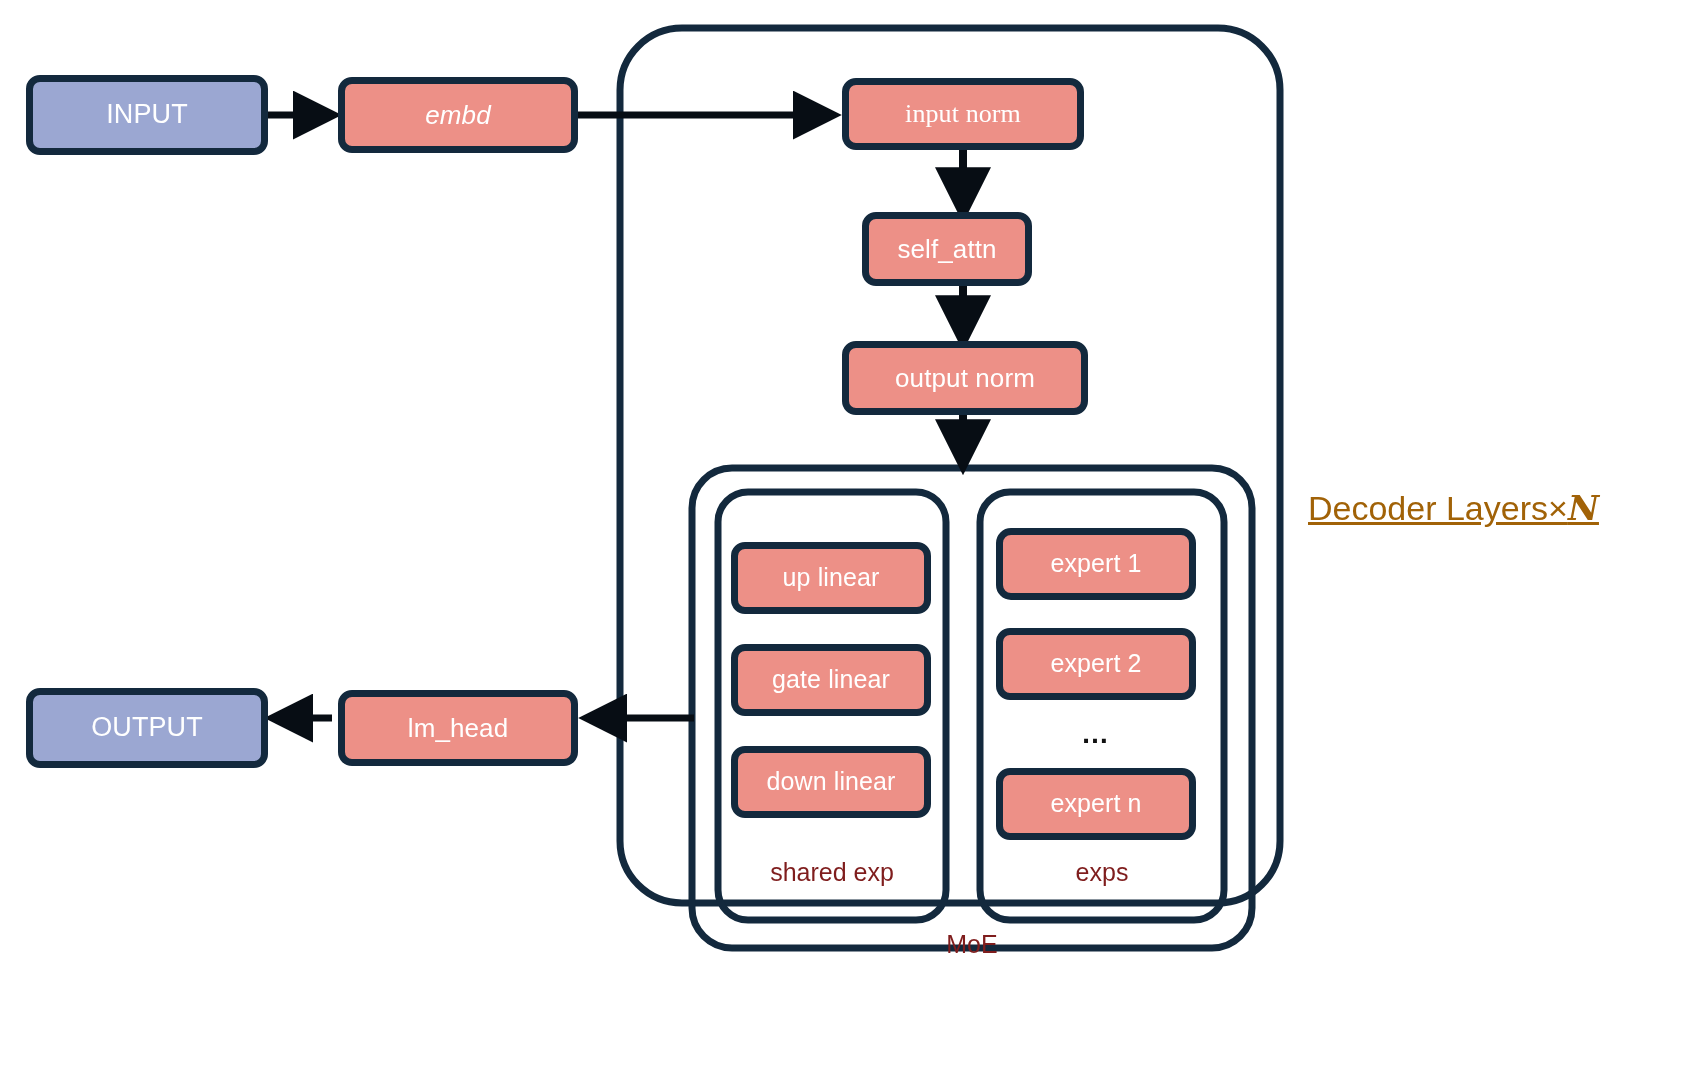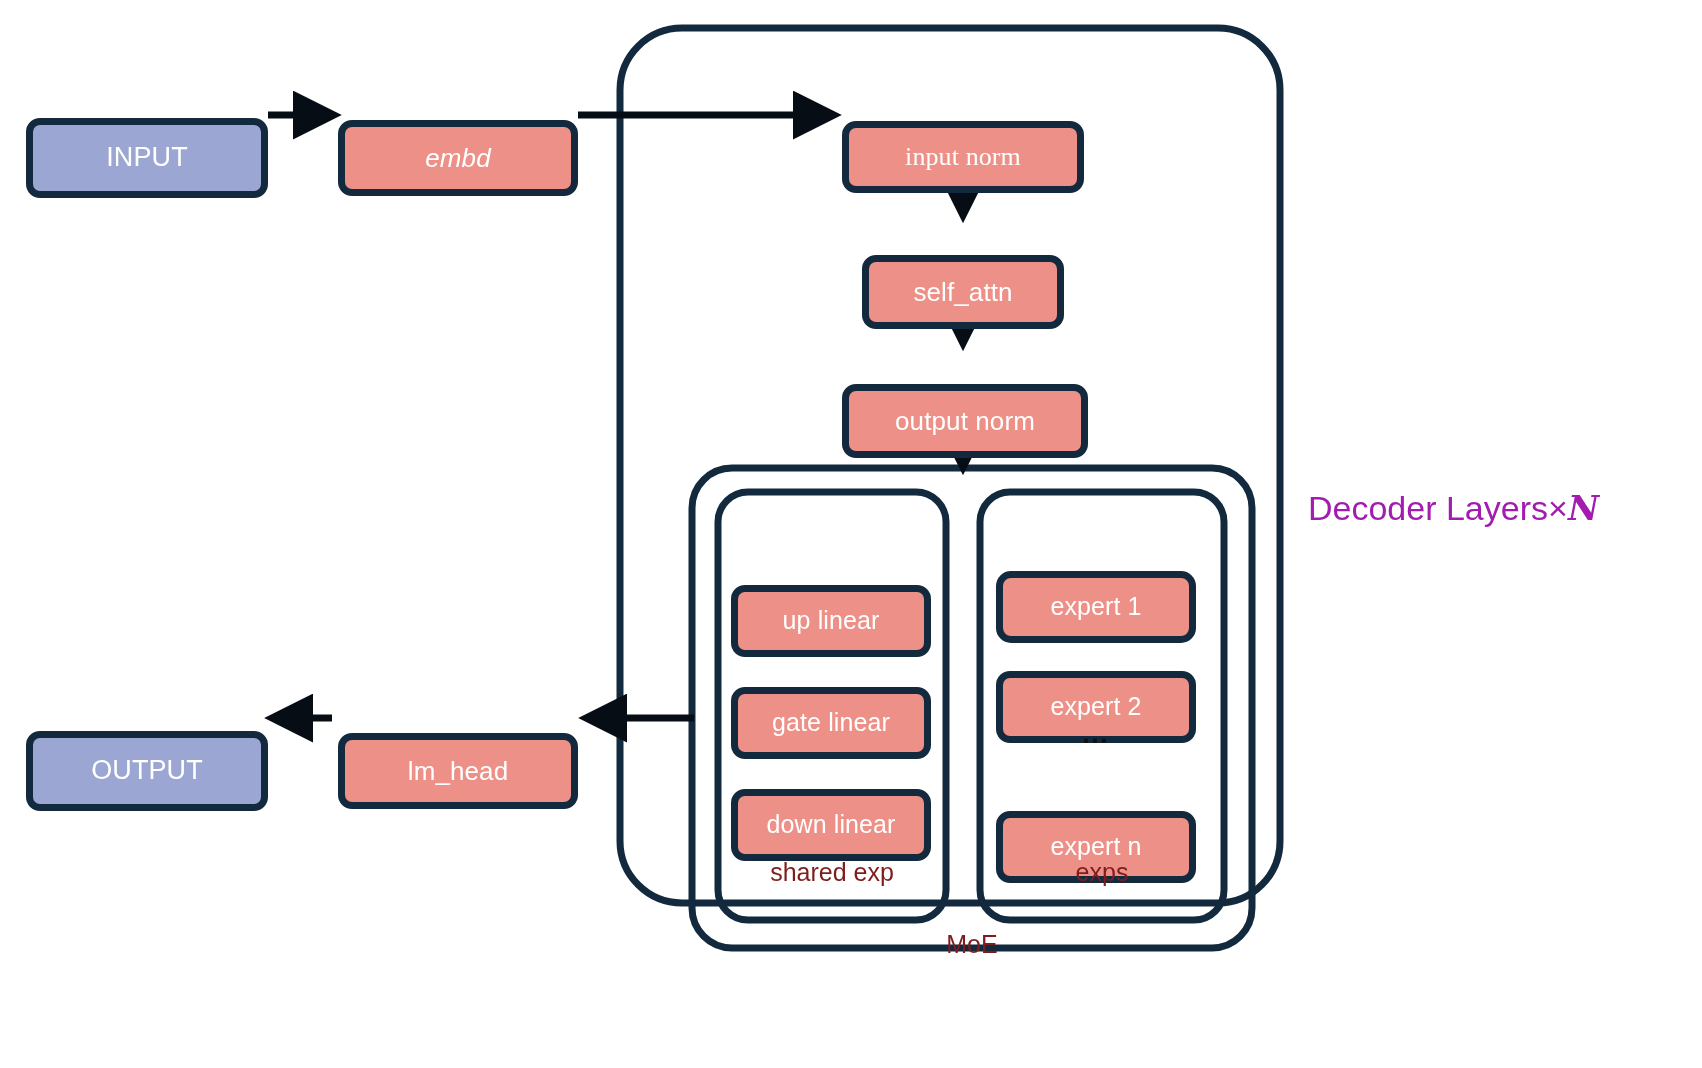--- a/index.html
+++ b/index.html
@@ -29,43 +29,43 @@
     box-sizing: border-box;
     display: flex;
     align-items: center;
     justify-content: center;
     color: #ffffff;
     border: 7px solid #13293d;
     border-radius: 14px;
     text-align: right;
     line-height: 1.1;
     letter-spacing: 0.1px;
-    margin-top: 43px;
   }
   .node.salmon { background: #ed9087; }
   .node.blue   { background: #9ba7d2; }
 
   .group-label {
     position: absolute;
     color: #7f1d1d;
     text-align: center;
     white-space: nowrap;
   }
   .ellipsis-label {
     position: absolute;
     color: #111111;
     font-weight: 700;
     letter-spacing: 2px;
     white-space: nowrap;
     text-align: center;
   }
   .side-label {
     position: absolute;
-    color: #a21caf;
+    color: #a16207;
     white-space: nowrap;
+    text-decoration: underline;
   }
   .side-label .italic-n {
     font-family: "DejaVu Serif", serif;
     font-style: italic;
     font-weight: 700;
   }
 </style>
 </head>
 <body>
 
@@ -109,21 +109,21 @@
   </div>
 
   <div class="node salmon" style="left:338px; top:77px; width:240px; height:76px; font-size:26px;font-style:italic;">
     <span>embd</span>
   </div>
 
   <div class="node salmon" style="left:842px; top:78px; width:242px; height:72px; font-size:26px;font-family:Liberation Serif, serif;">
     <span>input norm</span>
   </div>
 
-  <div class="node salmon" style="left:862px; top:212px; width:202px; height:74px; font-size:26px;">
+  <div class="node salmon" style="left:862px; top:212px; width:170px; height:74px; font-size:26px;">
     <span>self_attn</span>
   </div>
 
   <div class="node salmon" style="left:842px; top:341px; width:246px; height:74px; font-size:26px;">
     <span>output norm</span>
   </div>
 
   <div class="node salmon" style="left:731px; top:542px; width:200px; height:72px; font-size:25px;">
     <span>up linear</span>
   </div>

